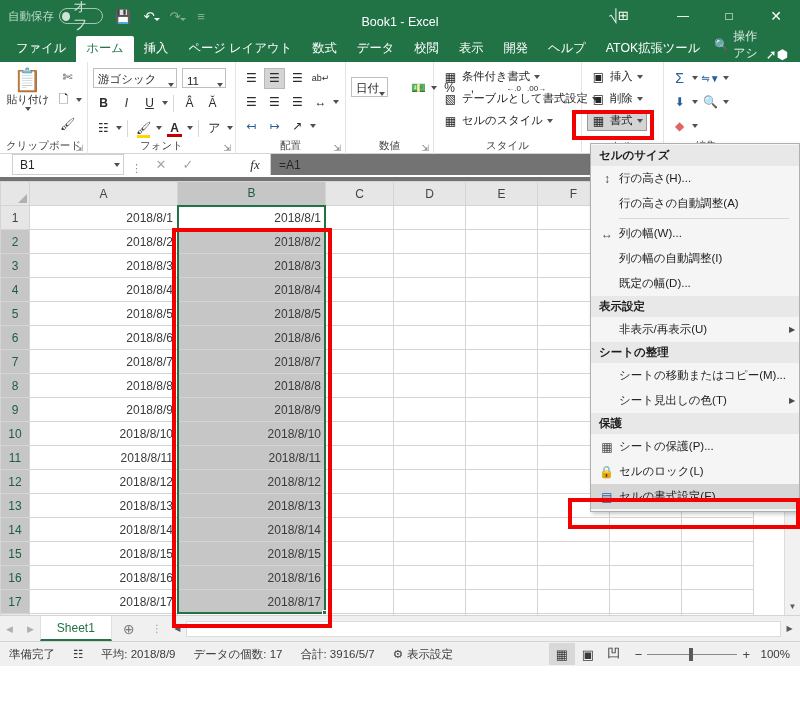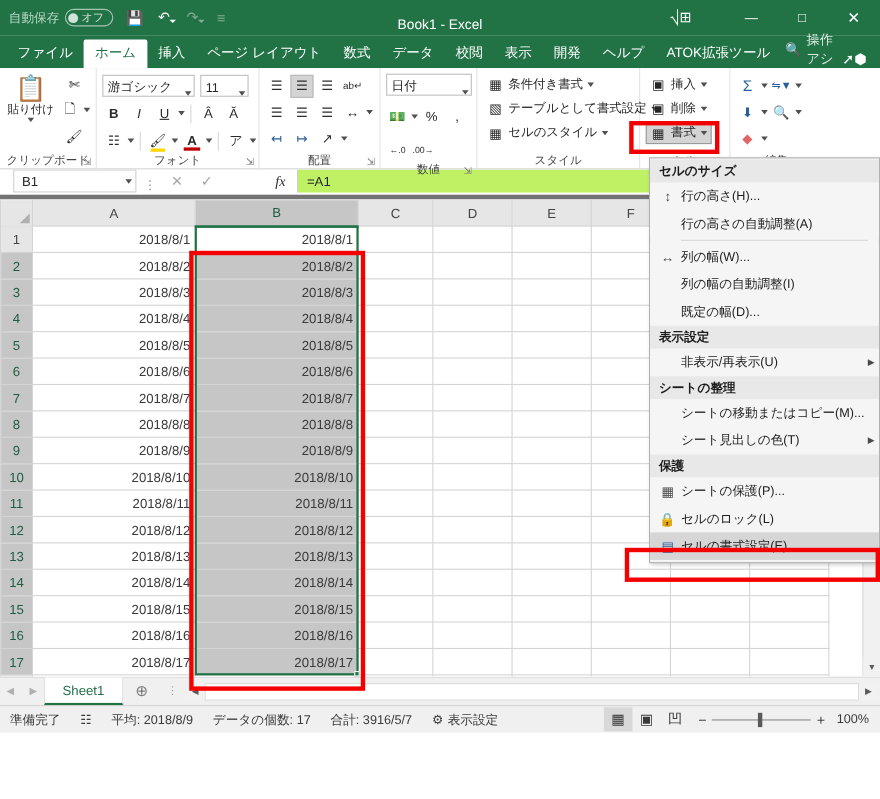--- a/index.html
+++ b/index.html
@@ -18,21 +18,21 @@
     display: flex; align-items: center;
   }
   .qat { display: flex; align-items: center; gap: 2px; padding-left: 8px; }
   .qat-autosave {
     display: flex; align-items: center; gap: 5px;
     color: #bcd9c8; font-size: 11.5px; margin-right: 6px;
   }
   .toggle-pill {
     width: 44px; height: 16px; border-radius: 9px; border: 1px solid #a6c6b4;
     display: flex; align-items: center; padding: 0 2px; gap: 3px;
-    color: #cfe3d8; font-size: 10px;
+    color: #cfe3d8; font-size: 14px;
   }
   .toggle-dot { width: 9px; height: 9px; border-radius: 50%; background: #cfe3d8; }
   .qat-btn {
     width: 24px; height: 24px; display: flex; align-items: center; justify-content: center;
     color: #ffffff; font-size: 13px; position: relative;
   }
   .qat-btn.small-caret::after {
     content: ""; position: absolute; right: 1px; bottom: 7px;
     border-left: 3px solid transparent; border-right: 3px solid transparent;
     border-top: 3.5px solid #ffffff;
@@ -130,21 +130,21 @@
     display: flex; align-items: center; padding: 0 3px 0 7px; font-size: 12px;
   }
   .namebox .nv { flex: 1; }
   .fbar-dots { color: #8a8a8a; font-size: 11px; padding: 0 4px; letter-spacing: 0; }
   .fbar-ico {
     width: 24px; height: 21px; display: flex; align-items: center;
     justify-content: center; font-size: 13px; color: #a6a6a6;
   }
   .fbar-ico.fx { color: #2b2b2b; font-style: italic; font-size: 13px; font-family: "Liberation Serif", serif; margin-left: 40px; }
   .finput {
-    flex: 1; height: 21px; border-left: 1px solid #d0d0d0; background: #bef264;
+    flex: 1; height: 21px; border-left: 1px solid #d0d0d0; background: #737373;
     display: flex; align-items: center; padding-left: 8px; font-size: 12px;
   }
 
   
   .gridwrap { position: relative; height: 434px; background: #ffffff; overflow: hidden; }
   table.grid { border-collapse: collapse; table-layout: fixed; }
   .grid th, .grid td { border: 1px solid #d4d4d4; height: 24px; padding: 0; font-size: 12px; }
   .corner-cell {
     width: 29px; background: #e6e6e6; border-right: 1px solid #a0a0a0;
     border-bottom: 1px solid #a0a0a0; position: relative;
@@ -393,21 +393,21 @@
         <span class="caret-dn"></span>
       </div>
     </div>
     <div class="rgroup-label">
       <span>配置</span>
       <span class="dlg-launch">⇲</span>
     </div>
   </div>
 
   <div class="rgroup" style="width:88px">
-    <div class="rgroup-body" style="flex-direction:column;gap:8px;padding-top:5px">
+    <div class="rgroup-body" style="gap:20px;padding-top:15px">
       <div class="combo" style="width:78px">
         <span class="cv">日付</span>
         <span class="caret-dn"></span>
       </div>
       <div class="minirow">
         <div class="mini-btn">💵</div>
         <span class="caret-dn"></span>
         <div class="mini-btn">%</div>
         <div class="mini-btn">,</div>
       </div>

